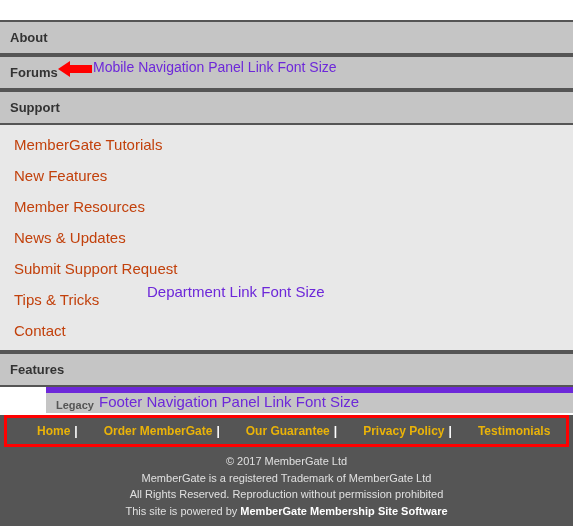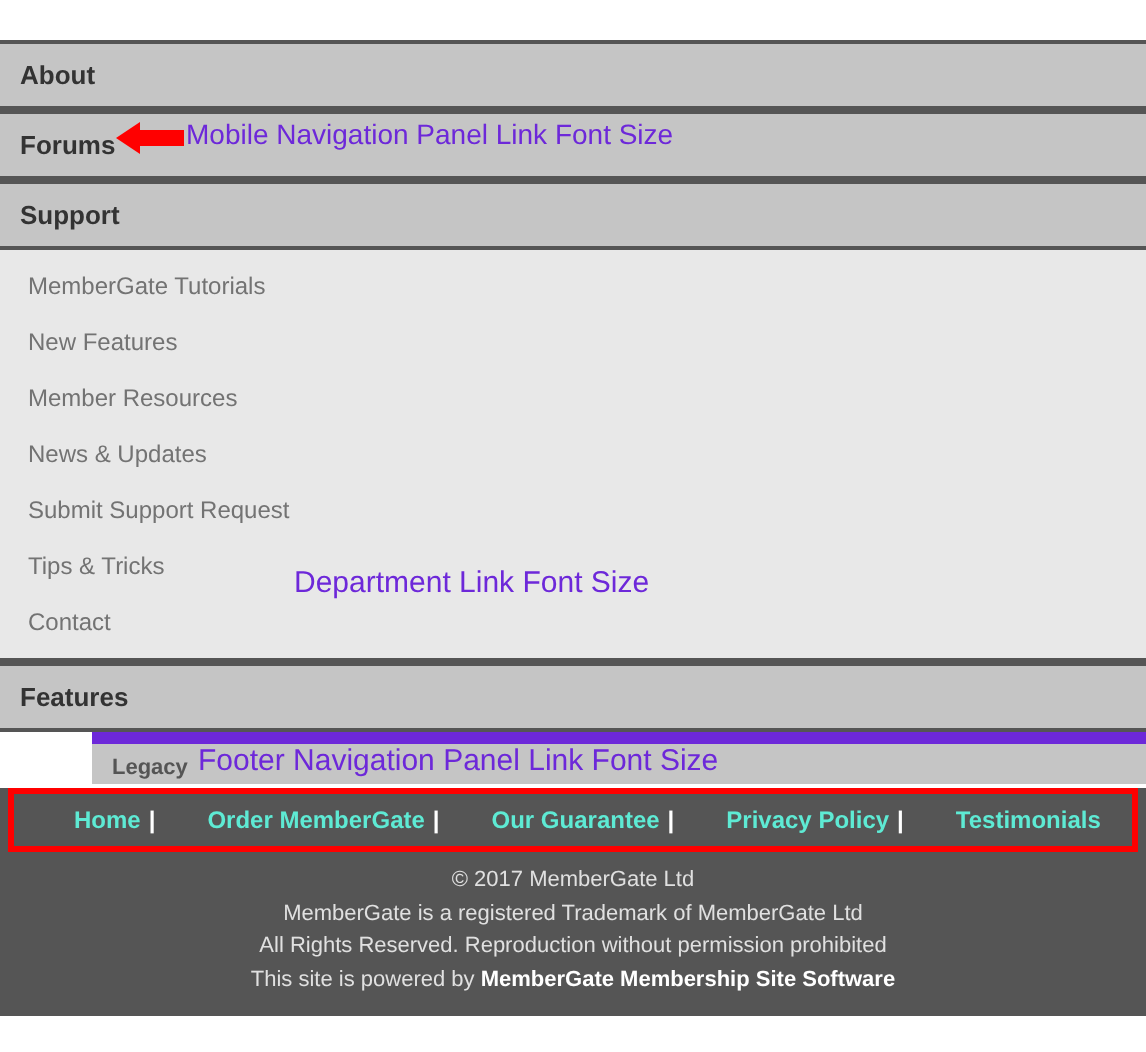--- a/index.html
+++ b/index.html
@@ -22,37 +22,37 @@
   }
   .nav-header.first { border-top: 2px solid #555; margin-top: 20px; }
   .dept-links {
     background: #e8e8e8;
     padding: 4px 0 4px 0;
     border-bottom: 2px solid #555;
   }
   .dept-link {
     display: block;
     padding: 7px 14px;
-    color: #737373;
-    font-size: 12px;
+    color: #c2410c;
+    font-size: 15px;
     text-decoration: none;
     cursor: pointer;
   }
   .footer-nav {
     background: #555;
     padding: 6px 8px;
     color: #fff;
     font-size: 12px;
     font-weight: bold;
     text-align: left;
     border: 3px solid #ff0000;
     margin: 2px 4px 4px 4px;
     position: relative;
   }
-  .footer-nav a { color: #5eead4; text-decoration: none; cursor: pointer; padding-left: 22px; }
+  .footer-nav a { color: #eab308; text-decoration: none; cursor: pointer; padding-left: 22px; }
   .footer-sep { color: #fff; padding: 0 4px; }
   .footer-text {
     background: #555;
     color: #e0e0e0;
     font-size: 11px;
     text-align: center;
     padding: 2px 8px 10px 8px;
     line-height: 1.5;
   }
   .footer-text a { color: #fff; font-weight: bold; text-decoration: none; }

